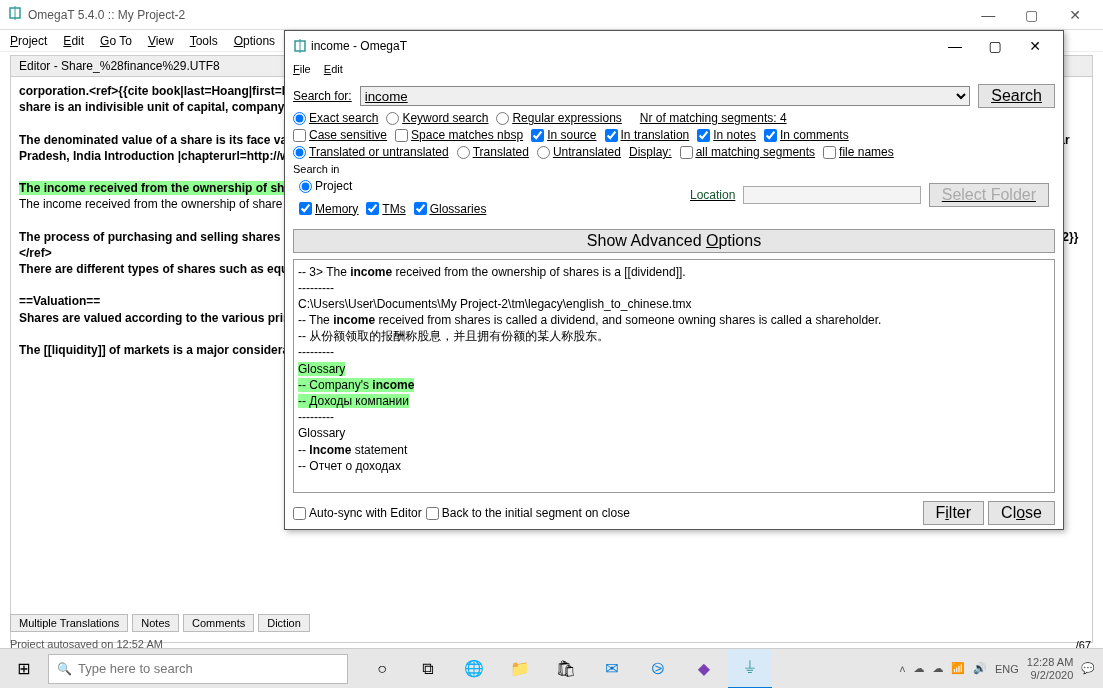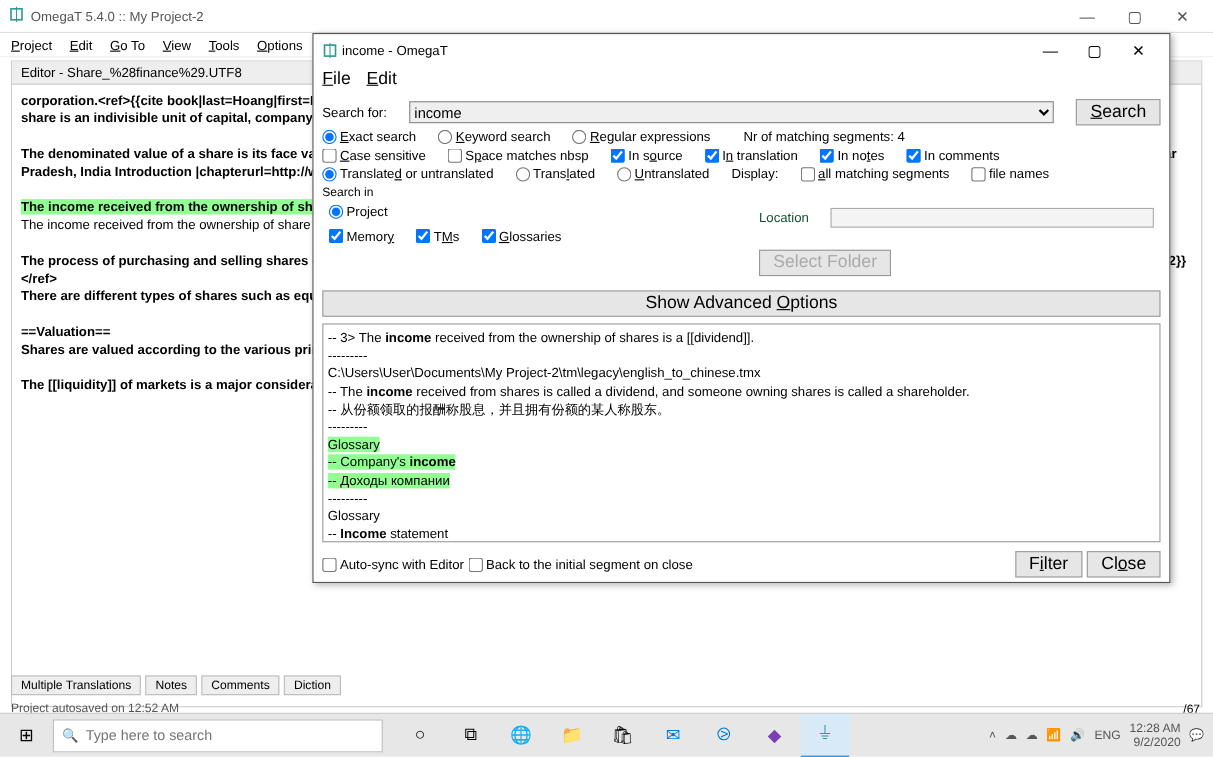--- a/index.html
+++ b/index.html
@@ -24,24 +24,24 @@
 .bottom-tabs button { font-size: 11px; padding: 2px 8px; background: #eee; border: 1px solid #bbb; }
 .status { position: absolute; bottom: 38px; left: 10px; font-size: 11px; color: #555; }
 .segcount { position: absolute; bottom: 37px; right: 12px; font-size: 11px; }
 
 
 .dialog { position: absolute; top: 30px; left: 284px; width: 780px; height: 500px; background: #fff; border: 1px solid #555; box-shadow: 2px 2px 6px rgba(0,0,0,0.3); display: flex; flex-direction: column; z-index: 5;}
 .dialog .dtitle { height: 30px; display: flex; align-items: center; padding: 0 8px; }
 .dialog .dtitle svg { margin-right:4px }
 .dialog .dtitle .t { flex: 1; font-size: 12px; }
 .dialog .dtitle .b { display: inline-block; width: 40px; text-align:center; font-size: 14px; }
-.dialog .dmenu { padding: 2px 8px; font-size: 16px; }
+.dialog .dmenu { padding: 2px 8px; font-size: 11px; }
 .dialog .dmenu span { margin-right: 10px; }
 .dialog .form { padding: 4px 8px; font-size: 12px; }
-.dialog .row { display: flex; align-items: center; gap: 20px; margin: 3px 0; flex-wrap: wrap;}
+.dialog .row { display: flex; align-items: center; gap: 8px; margin: 3px 0; flex-wrap: wrap; text-decoration: underline;}
 .dialog input[type=text] { border: 1px solid #aaa; padding: 1px 4px; font-size: 12px; }
 .dialog select.searchfor { flex:1; border:1px solid #888; height:20px;}
 .dialog button { font-size: 16px; padding: 2px 12px; background: #e6e6e6; border: 1px solid #999; }
 .dialog label { display: inline-flex; align-items: center; gap: 3px; font-size: 12px; }
 .dialog .searchin { display:flex; gap:20px; }
 .dialog .searchin .col { flex:1; padding:4px 6px;}
 .dialog .results { flex:1; margin: 4px 8px; border: 1px solid #999; padding: 4px; font-size: 12px; line-height: 1.35; overflow:hidden;}
 .dialog .results .g { background: #91ff91; }
 .dialog .dfooter { display:flex; align-items:center; padding: 4px 8px; gap: 4px; }
 .dialog .dfooter .sp { flex:1 }

